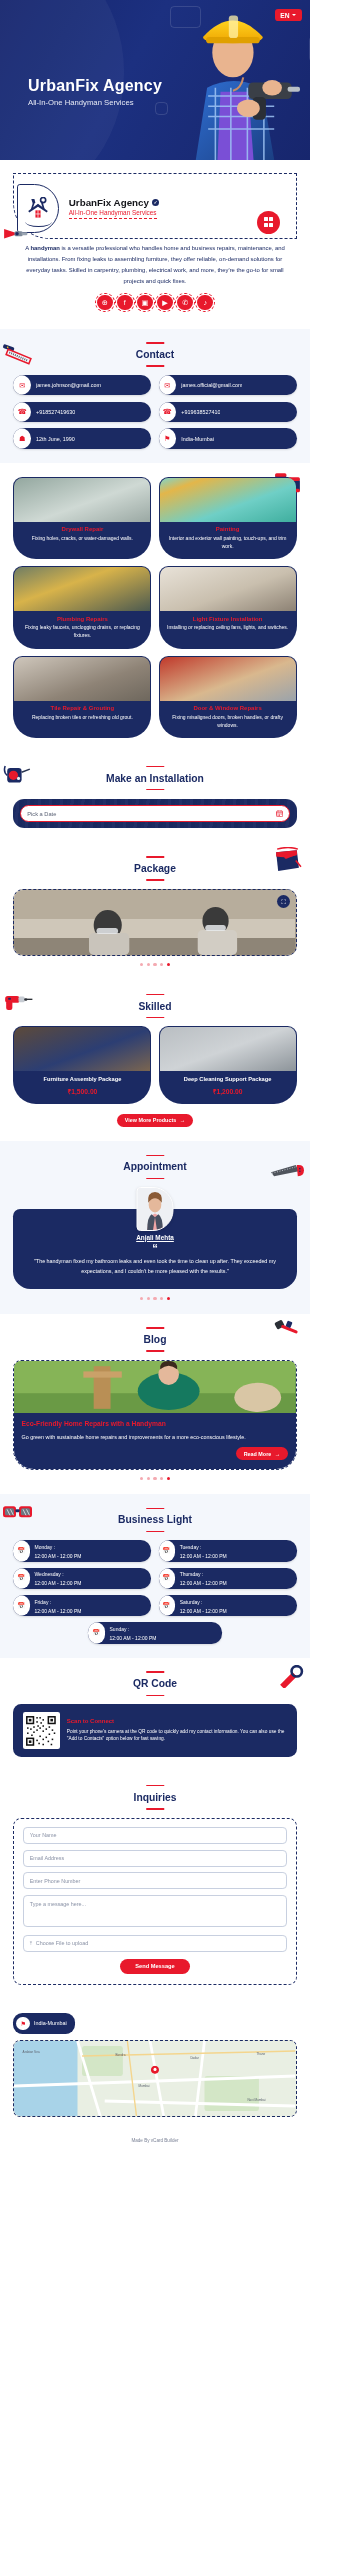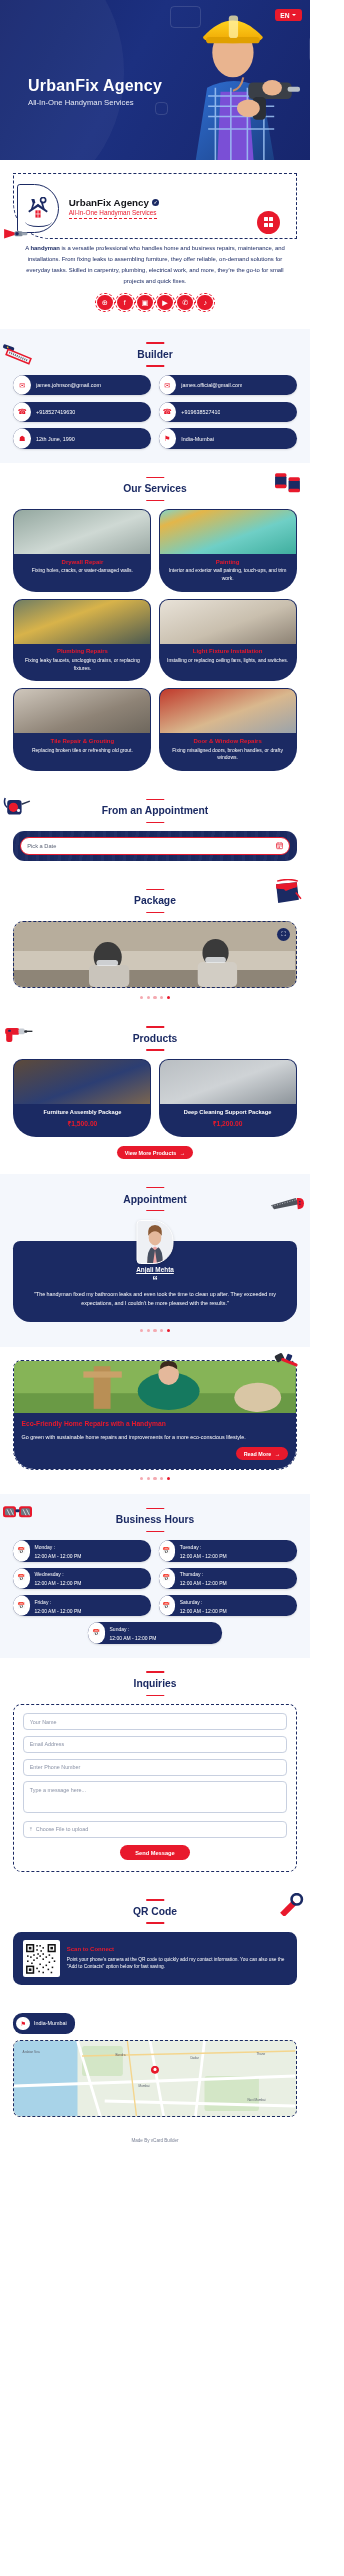--- a/index.html
+++ b/index.html
@@ -372,21 +372,21 @@
   </div>
 
   <div class="sec alt">
     <div class="dots-bg"></div>
     <svg class="saw-deco" viewBox="0 0 62 48">
       <rect x="2" y="4" width="22" height="8" rx="3" transform="rotate(20 10 8)" fill="#1b2a63"></rect>
       <circle cx="11" cy="8" r="1.6" fill="#ffd21f"></circle>
       <path d="M12 12 L56 30 L52 40 L8 22 Z" fill="none" stroke="#e8192c" stroke-width="3"></path>
       <path d="M14 18 L50 34" stroke="#5b6470" stroke-width="4" stroke-dasharray="2 2"></path>
     </svg>
-    <div class="sec-title">Builder</div>
+    <div class="sec-title">Contact</div>
     <div class="contact-grid">
       <div class="pill">
         <span class="ic">✉</span>
         <span class="txt">james.johnson@gmail.com</span>
       </div>
       <div class="pill">
         <span class="ic">✉</span>
         <span class="txt">james.official@gmail.com</span>
       </div>
       <div class="pill">
@@ -419,21 +419,20 @@
           <rect x="4" y="24" width="22" height="7" rx="3"></rect>
         </g>
       <g fill="#1b2a63">
           <rect x="30" y="14" width="22" height="24" rx="4"></rect>
         </g>
       <g fill="#e8192c">
           <rect x="30" y="10" width="22" height="7" rx="3"></rect>
           <rect x="30" y="32" width="22" height="7" rx="3"></rect>
         </g>
     </svg>
-    <div class="sec-title">Our Services</div>
     <div class="card-grid">
       <div class="card">
         <div class="thumb" style="background:linear-gradient(160deg,#93a79f,#cfd9d4 55%,#9aa8a3)"></div>
         <div class="body">
           <div class="name">Drywall Repair</div>
           <div class="desc">Fixing holes, cracks, or water-damaged walls.</div>
         </div>
       </div>
       <div class="card">
         <div class="thumb" style="background:linear-gradient(160deg,#7fd4cb,#e3b64a 18%,#6fcfc6 60%,#3fae9e)"></div>
@@ -475,21 +474,21 @@
 
   <div class="sec">
     <div class="dots-bg"></div>
     <svg class="tape" viewBox="0 0 56 42">
       <rect x="8" y="8" width="28" height="28" rx="6" fill="#1b2a63"></rect>
       <circle cx="20" cy="22" r="9" fill="#e8192c"></circle>
       <circle cx="30" cy="28" r="3" fill="#eef1f6"></circle>
       <path d="M36 16 L52 10" stroke="#2a3550" stroke-width="3"></path>
       <path d="M4 4 q-4 12 4 18" stroke="#1b2a63" stroke-width="3" fill="none"></path>
     </svg>
-    <div class="sec-title">From an Appointment</div>
+    <div class="sec-title">Make an Installation</div>
     <div class="appt-box">
       <div class="appt-input">
         <span>Pick a Date</span>
         <svg width="7.2" height="7.2" viewBox="0 0 14 14">
           <rect x="1" y="2" width="12" height="11" rx="2" fill="none" stroke="#e8192c" stroke-width="1.4"></rect>
           <path d="M1 5.5 H13" stroke="#e8192c" stroke-width="1.4"></path>
           <path d="M4 1 V3 M10 1 V3" stroke="#e8192c" stroke-width="1.4"></path>
           <g fill="#e8192c">
               <rect x="3.2" y="7.4" width="1.6" height="1.6"></rect>
               <rect x="6.2" y="7.4" width="1.6" height="1.6"></rect>
@@ -544,21 +543,21 @@
   <div class="sec">
     <div class="dots-bg"></div>
     <svg style="position:absolute;left:3.1px;top:12.4px;width:30px;height:18.5px" viewBox="0 0 58 36">
       <rect x="4" y="6" width="28" height="13" rx="5" fill="#e8192c"></rect>
       <rect x="6" y="16" width="12" height="17" rx="4" fill="#e8192c"></rect>
       <rect x="30" y="7" width="12" height="11" rx="3" fill="#c7ccd3"></rect>
       <rect x="41" y="10" width="6" height="5" rx="2" fill="#2b2f36"></rect>
       <rect x="46" y="11" width="11" height="2.6" fill="#2b2f36"></rect>
       <rect x="10" y="9" width="5" height="4" rx="1" fill="#1b2a63"></rect>
     </svg>
-    <div class="sec-title">Products</div>
+    <div class="sec-title">Skilled</div>
     <div class="card-grid">
       <div class="card">
         <div class="thumb" style="background:linear-gradient(160deg,#5d4a3a,#2c3e73 55%,#7a6550)"></div>
         <div class="body">
           <div class="pname">Furniture Assembly Package</div>
           <div class="price">₹1,500.00</div>
         </div>
       </div>
       <div class="card">
         <div class="thumb" style="background:linear-gradient(160deg,#b9bec2,#cfd3d6 50%,#8d949a)"></div>
@@ -612,20 +611,21 @@
     </div>
   </div>
 
   <div class="sec">
     <div class="dots-bg left"></div>
     <svg style="position:absolute;right:8.2px;top:5.2px;width:29px;height:21.6px" viewBox="0 0 56 42">
       <rect x="4" y="4" width="16" height="14" rx="3" transform="rotate(-28 12 10)" fill="#2b2f36"></rect>
       <rect x="16" y="12" width="34" height="6" rx="3" transform="rotate(22 20 14)" fill="#e8192c"></rect>
       <rect x="26" y="4" width="10" height="12" rx="2" transform="rotate(22 30 10)" fill="#1b2a63"></rect>
     </svg>
+    <div class="sec-title">Blog</div>
     <div class="blog-card">
       <div class="blog-thumb" style="background:linear-gradient(160deg,#6aa84f,#b5d27f 40%,#3f7d3a)">
         <svg viewBox="0 0 600 100" class="swatch" preserveAspectRatio="none">
           <rect width="600" height="100" fill="#86b457"></rect>
           <rect x="0" y="62" width="600" height="38" fill="#6a9a45"></rect>
           <rect x="170" y="10" width="36" height="82" fill="#b98f55"></rect>
           <rect x="148" y="20" width="82" height="12" fill="#caa169"></rect>
           <ellipse cx="330" cy="58" rx="66" ry="36" fill="#15795f"></ellipse>
           <ellipse cx="330" cy="26" rx="22" ry="20" fill="#e4b89b"></ellipse>
           <path d="M312 16 q18 -14 36 0 q2 -16 -18 -16 q-20 0 -18 16Z" fill="#3b2a1d"></path>
@@ -655,21 +655,21 @@
   <div class="sec alt">
     <div class="dots-bg"></div>
     <svg class="goggles" viewBox="0 0 62 40">
       <rect x="2" y="8" width="26" height="22" rx="5" fill="#e8192c"></rect>
       <rect x="34" y="8" width="26" height="22" rx="5" fill="#e8192c"></rect>
       <rect x="6" y="12" width="18" height="14" rx="3" fill="#6f7680"></rect>
       <rect x="38" y="12" width="18" height="14" rx="3" fill="#6f7680"></rect>
       <rect x="27" y="14" width="8" height="6" rx="2" fill="#1b2a63"></rect>
       <path d="M10 14 L16 26 M17 14 L23 26 M42 14 L48 26 M49 14 L55 26" stroke="#cfd4db" stroke-width="2"></path>
     </svg>
-    <div class="sec-title">Business Hours</div>
+    <div class="sec-title">Business Light</div>
     <div class="hours-grid">
       <div class="hour-pill">
         <span class="ic">📅</span>
         <span><span class="hour-day">Monday :</span><br>
         <span class="hour-time">12:00 AM - 12:00 PM</span></span>
       </div>
       <div class="hour-pill">
         <span class="ic">📅</span>
         <span><span class="hour-day">Tuesday :</span><br>
         <span class="hour-time">12:00 AM - 12:00 PM</span></span>
@@ -694,36 +694,20 @@
         <span><span class="hour-day">Saturday :</span><br>
         <span class="hour-time">12:00 AM - 12:00 PM</span></span>
       </div>
     </div>
     <div class="hours-last">
       <div class="hour-pill">
         <span class="ic">📅</span>
         <span><span class="hour-day">Sunday :</span><br>
         <span class="hour-time">12:00 AM - 12:00 PM</span></span>
       </div>
-    </div>
-  </div>
-
-  <div class="sec">
-    <div class="dots-bg"></div>
-    <div class="sec-title">Inquiries</div>
-    <div class="form">
-      <input class="fld" placeholder="Your Name" style="">
-      <input class="fld" placeholder="Email Address" style="">
-      <input class="fld" placeholder="Enter Phone Number" style="">
-      <textarea class="fld" placeholder="Type a message here..." style=""></textarea>
-      <div class="file-row">
-        <span>⤒</span>
-        <span>Choose File to upload</span>
-      </div>
-      <button class="send-btn">Send Message</button>
     </div>
   </div>
 
   <div class="sec">
     <div class="dots-bg left"></div>
     <svg style="position:absolute;right:6.2px;top:7.2px;width:27px;height:23px" viewBox="0 0 52 44">
       <path d="M6 38 L30 14 L38 22 L14 46Z" fill="#e8192c"></path>
       <circle cx="38" cy="12" r="10" fill="none" stroke="#1b2a63" stroke-width="5"></circle>
     </svg>
     <div class="sec-title">QR Code</div>
@@ -781,20 +765,36 @@
         </svg>
       </div>
       <div>
         <div class="qr-head">Scan to Connect</div>
         <div class="qr-desc">Point your phone's camera at the QR code to quickly add my contact information. You can also use the "Add to Contacts" option below for fast saving.</div>
       </div>
     </div>
   </div>
 
   <div class="sec">
+    <div class="dots-bg"></div>
+    <div class="sec-title">Inquiries</div>
+    <div class="form">
+      <input class="fld" placeholder="Your Name" style="">
+      <input class="fld" placeholder="Email Address" style="">
+      <input class="fld" placeholder="Enter Phone Number" style="">
+      <textarea class="fld" placeholder="Type a message here..." style=""></textarea>
+      <div class="file-row">
+        <span>⤒</span>
+        <span>Choose File to upload</span>
+      </div>
+      <button class="send-btn">Send Message</button>
+    </div>
+  </div>
+
+  <div class="sec">
     <div class="map-pill">
       <span class="ic">⚑</span>
       <span>India-Mumbai</span>
     </div>
     <div class="map">
       <svg viewBox="0 0 620 150" class="swatch" preserveAspectRatio="none">
         <rect width="620" height="150" fill="#e9efe3"></rect>
         <rect x="0" y="0" width="140" height="150" fill="#a8d3e8"></rect>
         <rect x="150" y="10" width="90" height="60" rx="5" fill="#d3e6c6"></rect>
         <rect x="420" y="70" width="120" height="70" rx="5" fill="#d3e6c6"></rect>

